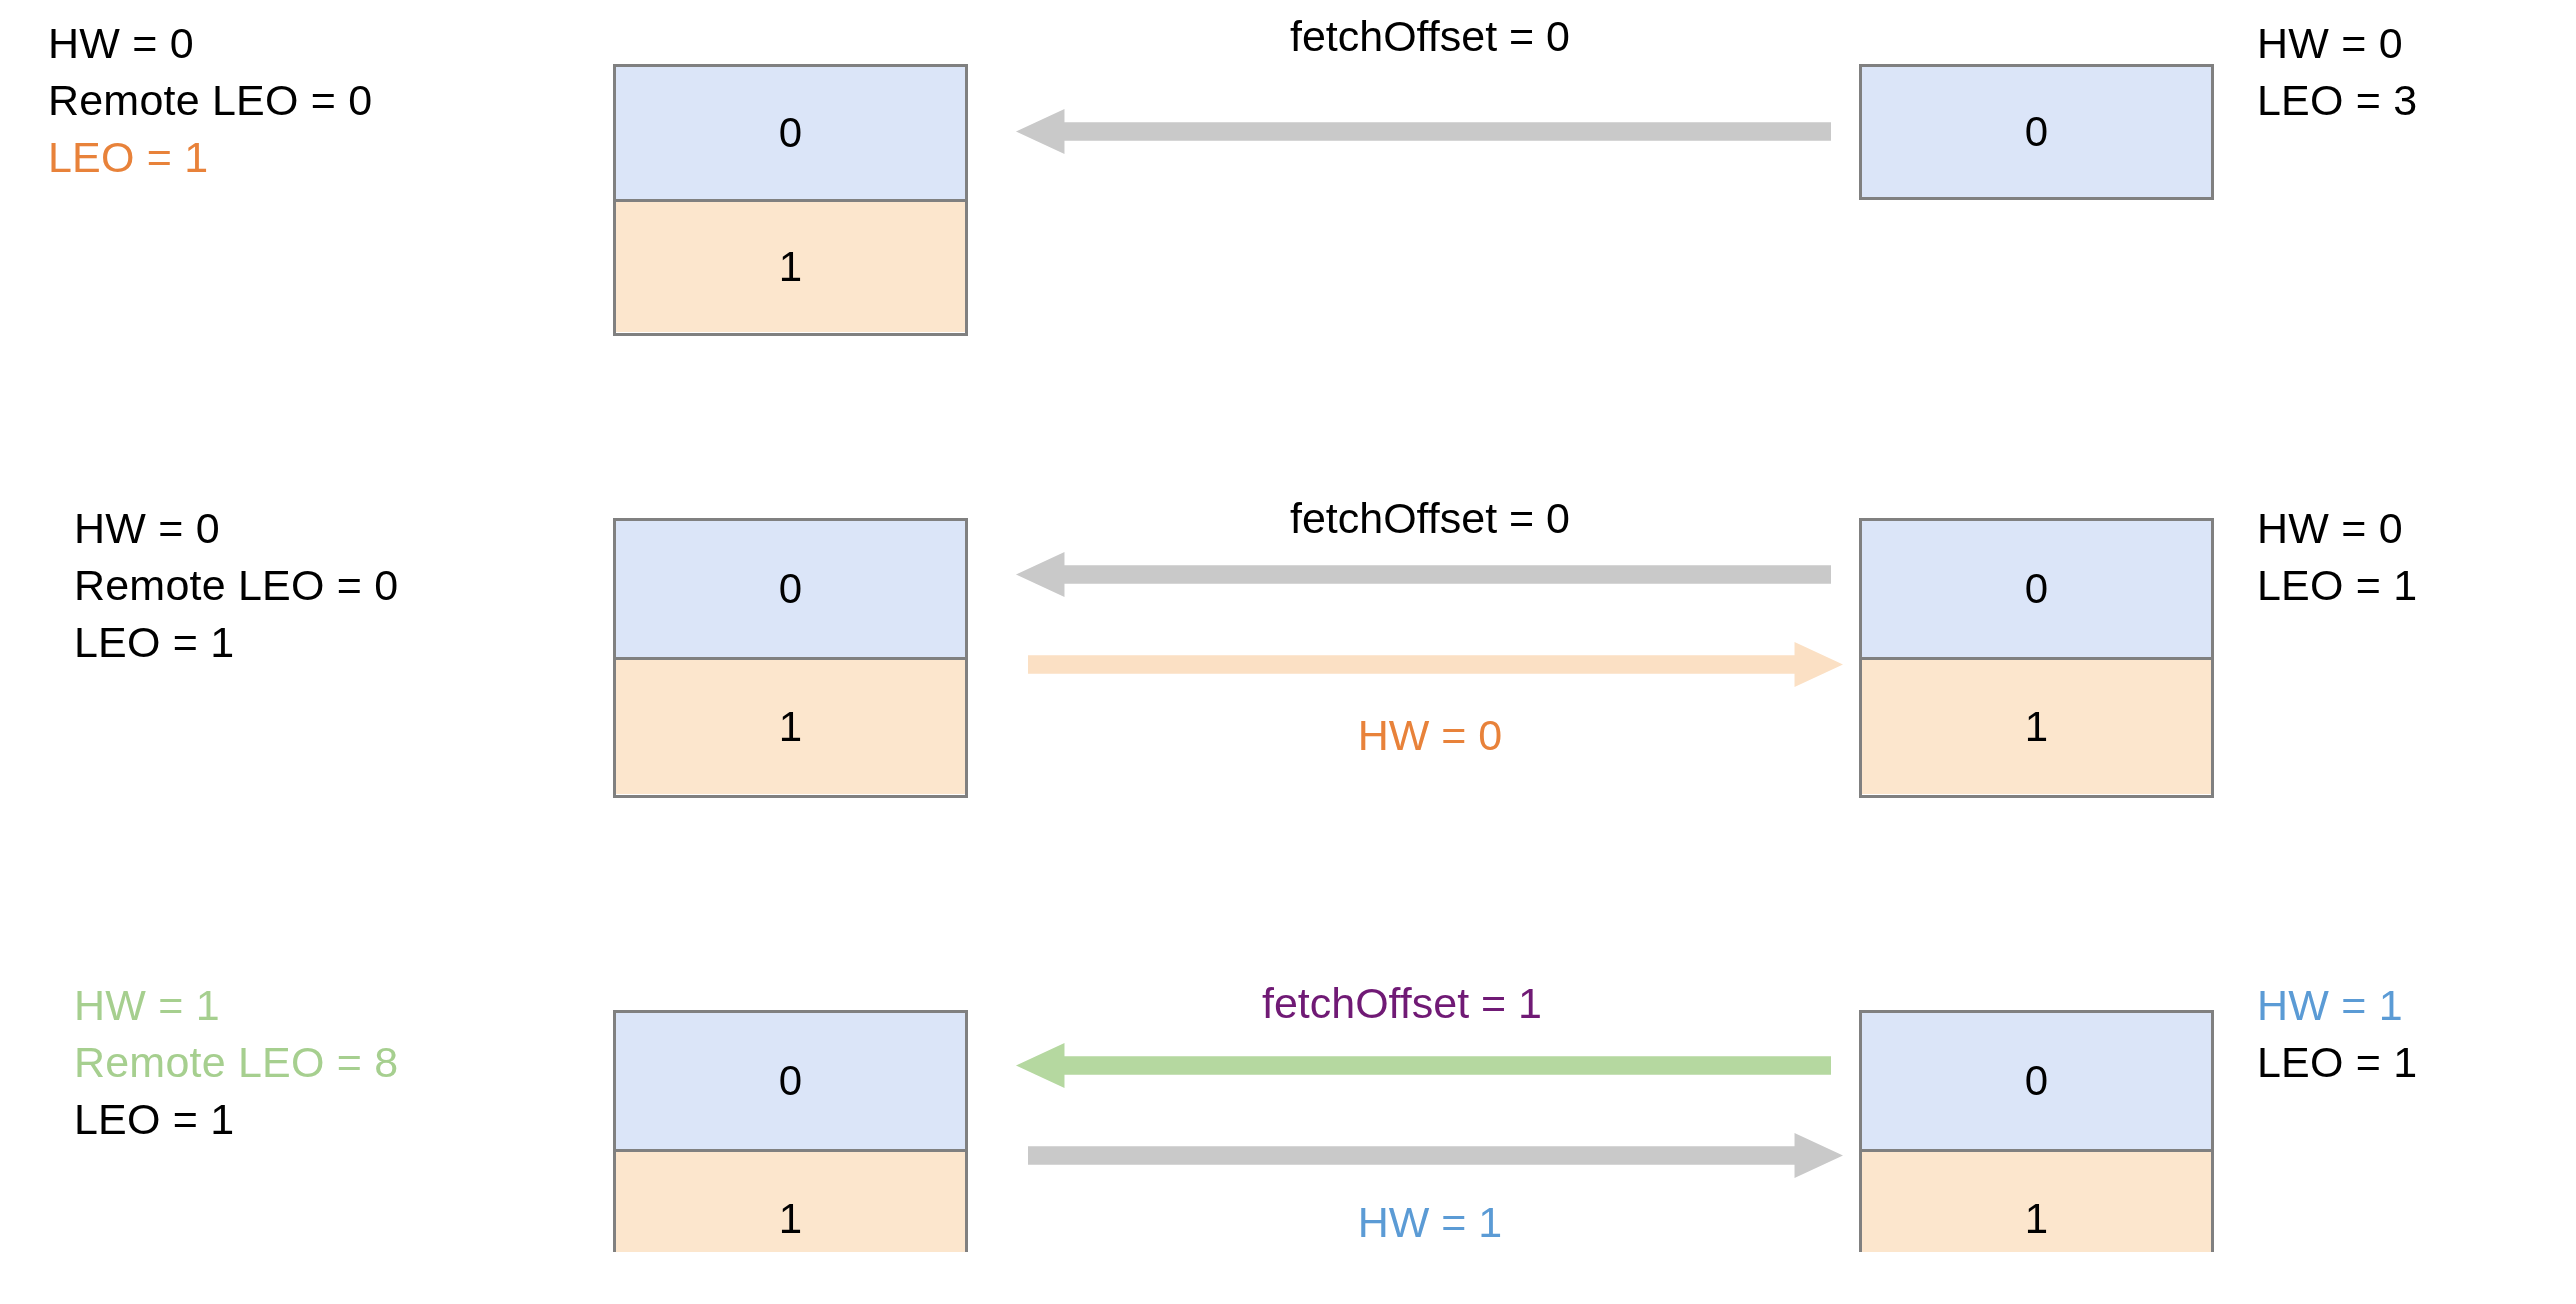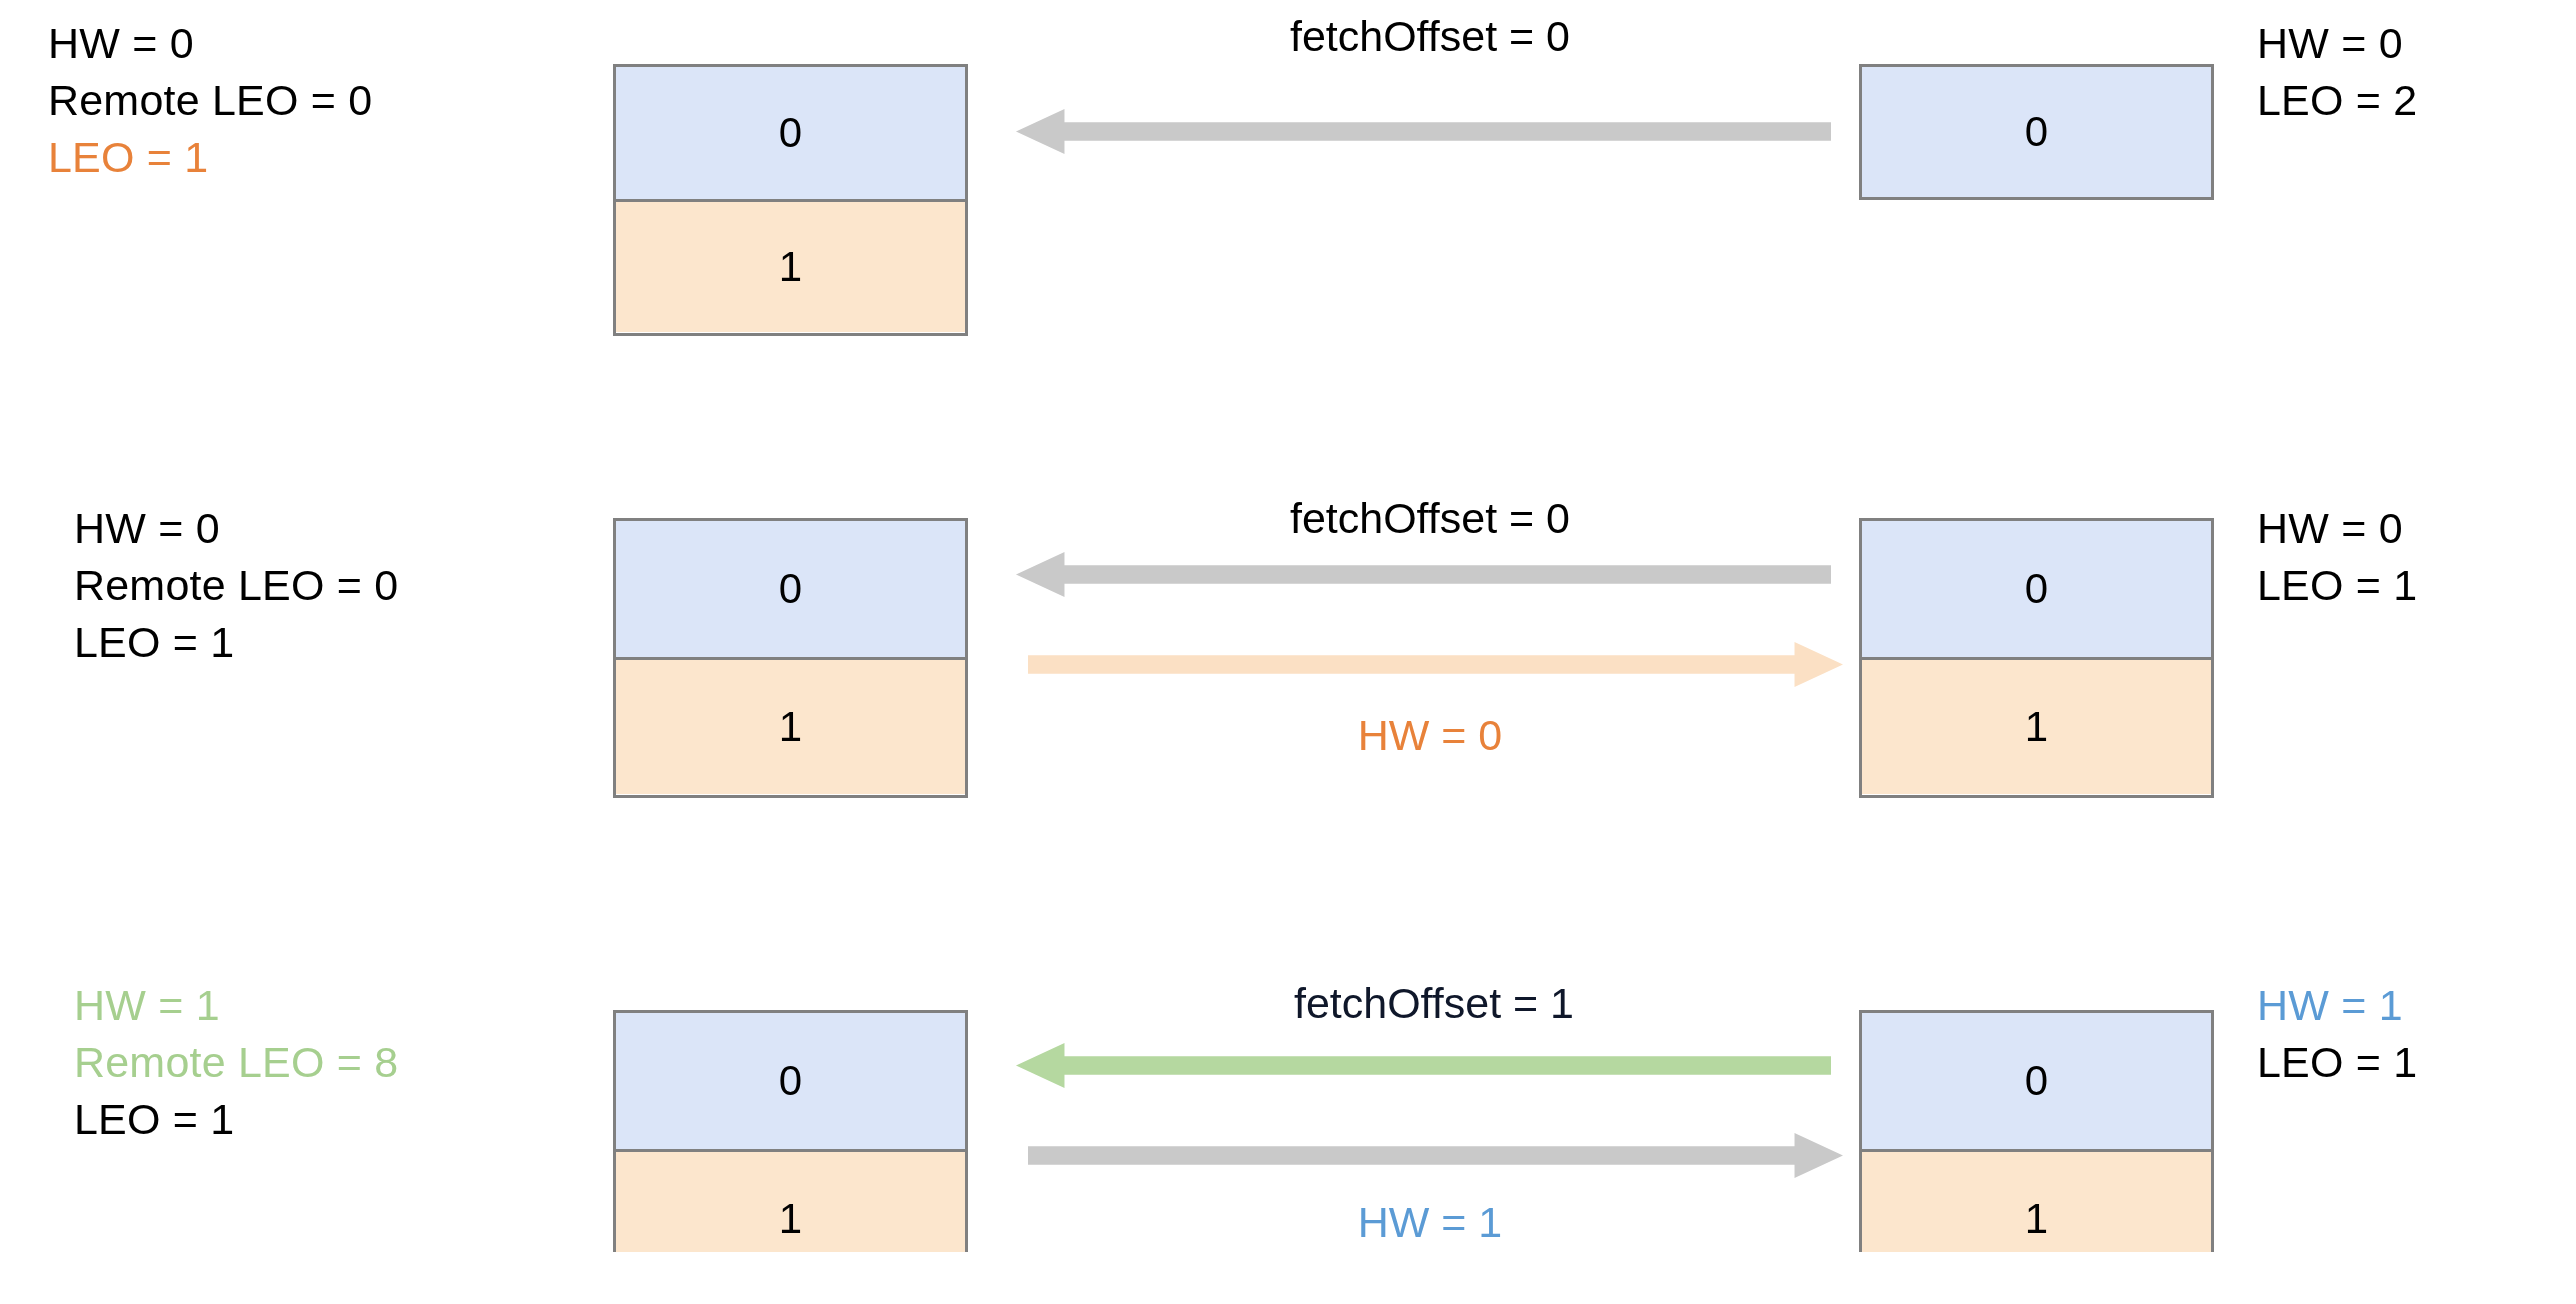--- a/index.html
+++ b/index.html
@@ -91,21 +91,21 @@
         <polygon points="0,27 58,0 58,16 975,16 975,38 58,38 58,54" fill="#c9c9c9"></polygon>
       </svg>
     </div>
 
     <div class="logbox" style="left:1859px; top:64px; width:355px; height:136px;">
       <div class="cell blue" style="height:130px;">0</div>
     </div>
 
     <div class="side-text" style="left:2257px; top:15px;">
       <span class="line" style="color: rgb(0, 0, 0);">HW = 0</span>
-      <span class="line" style="color: rgb(0, 0, 0);">LEO = 2</span>
+      <span class="line" style="color: rgb(0, 0, 0);">LEO = 3</span>
     </div>
   </div>
 
   <div>
 
     <div class="side-text" style="left:74px; top:500px;">
       <span class="line" style="color: rgb(0, 0, 0);">HW = 0</span>
       <span class="line" style="color: rgb(0, 0, 0);">Remote LEO = 0</span>
       <span class="line" style="color: rgb(0, 0, 0);">LEO = 1</span>
     </div>
@@ -148,21 +148,21 @@
       <span class="line" style="color: rgb(166, 207, 143);">HW = 1</span>
       <span class="line" style="color: rgb(166, 207, 143);">Remote LEO = 8</span>
       <span class="line" style="color: rgb(0, 0, 0);">LEO = 1</span>
     </div>
 
     <div class="logbox" style="left:613px; top:1010px; width:355px; height:280px;">
       <div class="cell blue" style="height:136px;">0</div>
       <div class="cell orange divider-top" style="height:137px;">1</div>
     </div>
 
-    <div class="arrow-label" style="left: 1016px; top: 977px; width: 836px; color: #0f172a;">fetchOffset = 1</div>
+    <div class="arrow-label" style="left: 984px; top: 977px; width: 836px; color: #701a75;">fetchOffset = 1</div>
 
     <div class="arrow" style="left:1016px; top:1043px; width:815px; height:45px;">
       <svg width="815" height="45" viewBox="0 0 975 54" preserveAspectRatio="none">
         <polygon points="0,27 58,0 58,16 975,16 975,38 58,38 58,54" fill="#b5d8a0"></polygon>
       </svg>
     </div>
 
     <div class="arrow" style="left:1028px; top:1133px; width:815px; height:45px;">
       <svg width="815" height="45" viewBox="0 0 975 54" preserveAspectRatio="none">
         <polygon points="975,27 917,0 917,16 0,16 0,38 917,38 917,54" fill="#c9c9c9"></polygon>

